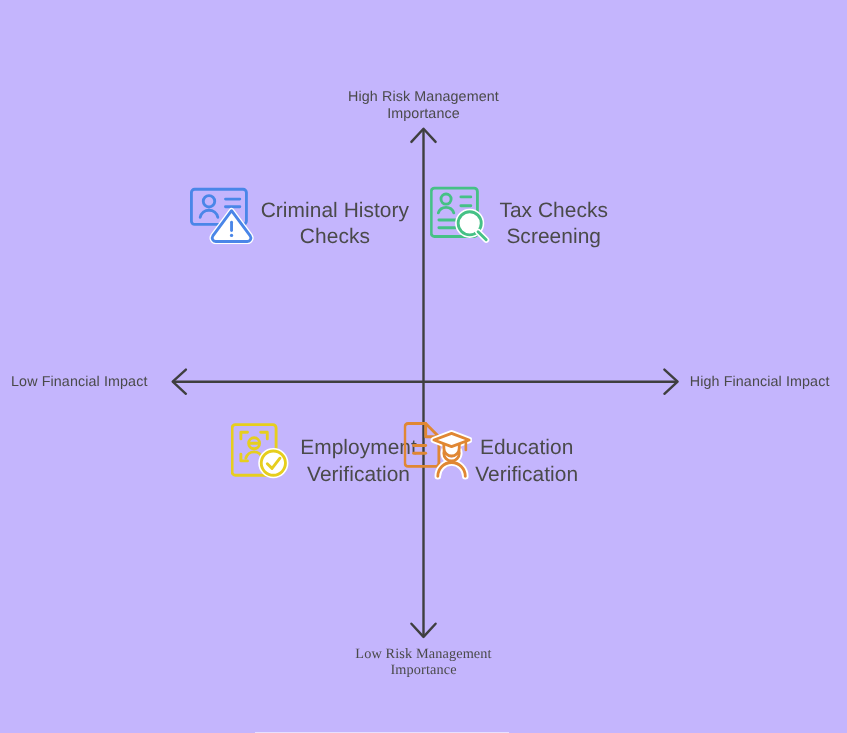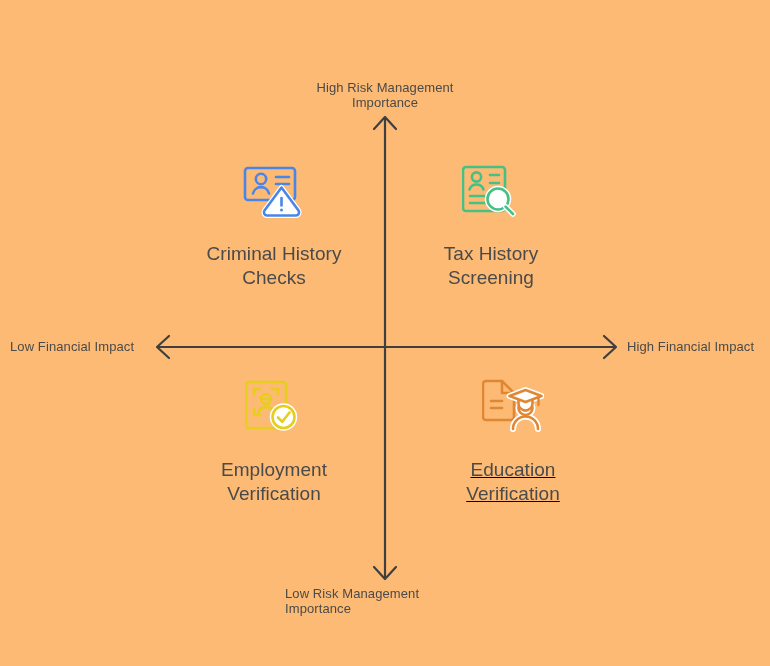--- a/index.html
+++ b/index.html
@@ -8,21 +8,21 @@
     background: #ffffff;
   }
   body {
     font-family: "Liberation Sans", sans-serif;
     -webkit-font-smoothing: antialiased;
   }
   #canvas {
     position: relative;
     width: 770px;
     height: 666px;
-    background: #fdba74;
+    background: #c4b5fd;
     overflow: hidden;
   }
 
   
   #axes {
     position: absolute;
     left: 0;
     top: 0;
     width: 770px;
     height: 666px;
@@ -40,39 +40,40 @@
   #caption-top {
     left: 285px;
     top: 80px;
     width: 200px;
     text-align: center;
   }
   #caption-bottom {
     left: 285px;
     top: 586px;
     width: 200px;
+    text-align: center;
+    font-family: Liberation Serif, serif;
   }
   #caption-left {
     left: 10px;
     top: 339px;
     width: 145px;
   }
   #caption-right {
     left: 627px;
     top: 339px;
     width: 160px;
     text-align: left;
   }
 
   
   .quad {
     position: absolute;
     width: 210px;
     display: flex;
-    flex-direction: column;
     align-items: center;
   }
   .quad .icon-wrap {
     width: 68px;
     height: 62px;
     display: flex;
     align-items: center;
     justify-content: center;
   }
   .quad .quad-label {
@@ -81,21 +82,21 @@
     font-size: 19px;
     line-height: 24px;
     text-align: center;
     white-space: pre-line;
     letter-spacing: 0.05px;
   }
 
   #quad-tl { left: 169px; top: 158px; }
   #quad-tr { left: 386px; top: 158px; }
   #quad-bl { left: 169px; top: 374px; justify-content: flex-end; }
-  #quad-br { left: 408px; top: 374px; text-decoration: underline; }
+  #quad-br { left: 364px; top: 374px; }
 </style>
 </head>
 <body>
 
 <div id="canvas">
 
   <svg id="axes" viewBox="0 0 770 666">
 
     <g>
       <line x1="385" y1="118" x2="385" y2="578" stroke="#3f3f3f" stroke-width="2.2"></line>
@@ -162,21 +163,21 @@
           <line x1="8" y1="36" x2="24" y2="36"></line>
           <line x1="8" y1="43" x2="24" y2="43"></line>
         </g>
 
         <circle cx="36" cy="39" r="10.5" fill="#ffffff" stroke="#ffffff" stroke-width="5.5"></circle>
         <circle cx="36" cy="39" r="10.5" fill="none" stroke="#45c186" stroke-width="2.6"></circle>
         <line x1="43.6" y1="46.6" x2="51" y2="54" stroke="#ffffff" stroke-width="5.5" stroke-linecap="round"></line>
         <line x1="43.6" y1="46.6" x2="51" y2="54" stroke="#45c186" stroke-width="2.6" stroke-linecap="round"></line>
       </svg>
     </div>
-    <div class="quad-label">Tax History
+    <div class="quad-label">Tax Checks
 Screening</div>
   </div>
 
   <div class="quad" id="quad-bl">
     <div class="icon-wrap">
       <svg width="58" height="58" viewBox="0 0 58 58">
         <g fill="none" stroke="#e6ce1e" stroke-width="2.6" stroke-linecap="round" stroke-linejoin="round">
 
           <path d="M4 6 h34 a3 3 0 0 1 3 3 v40 a3 3 0 0 1 -3 3 h-34 a3 3 0 0 1 -3 -3 v-40 a3 3 0 0 1 3 -3 z"></path>
 

